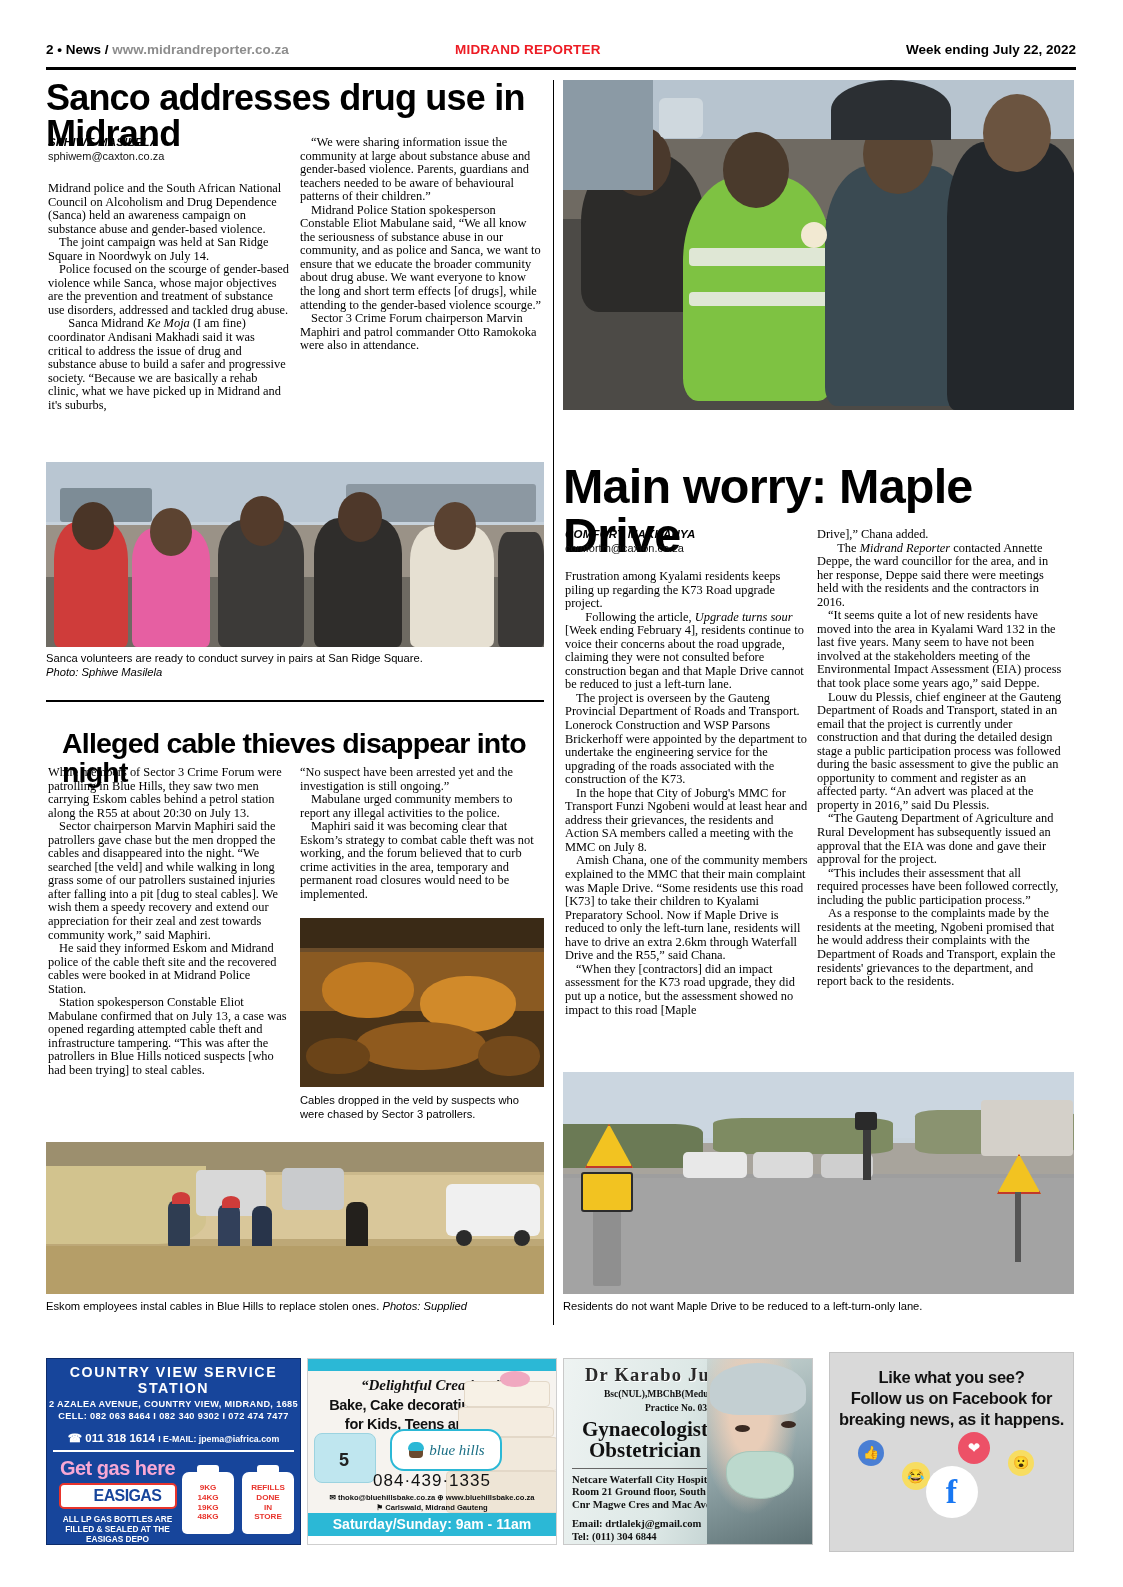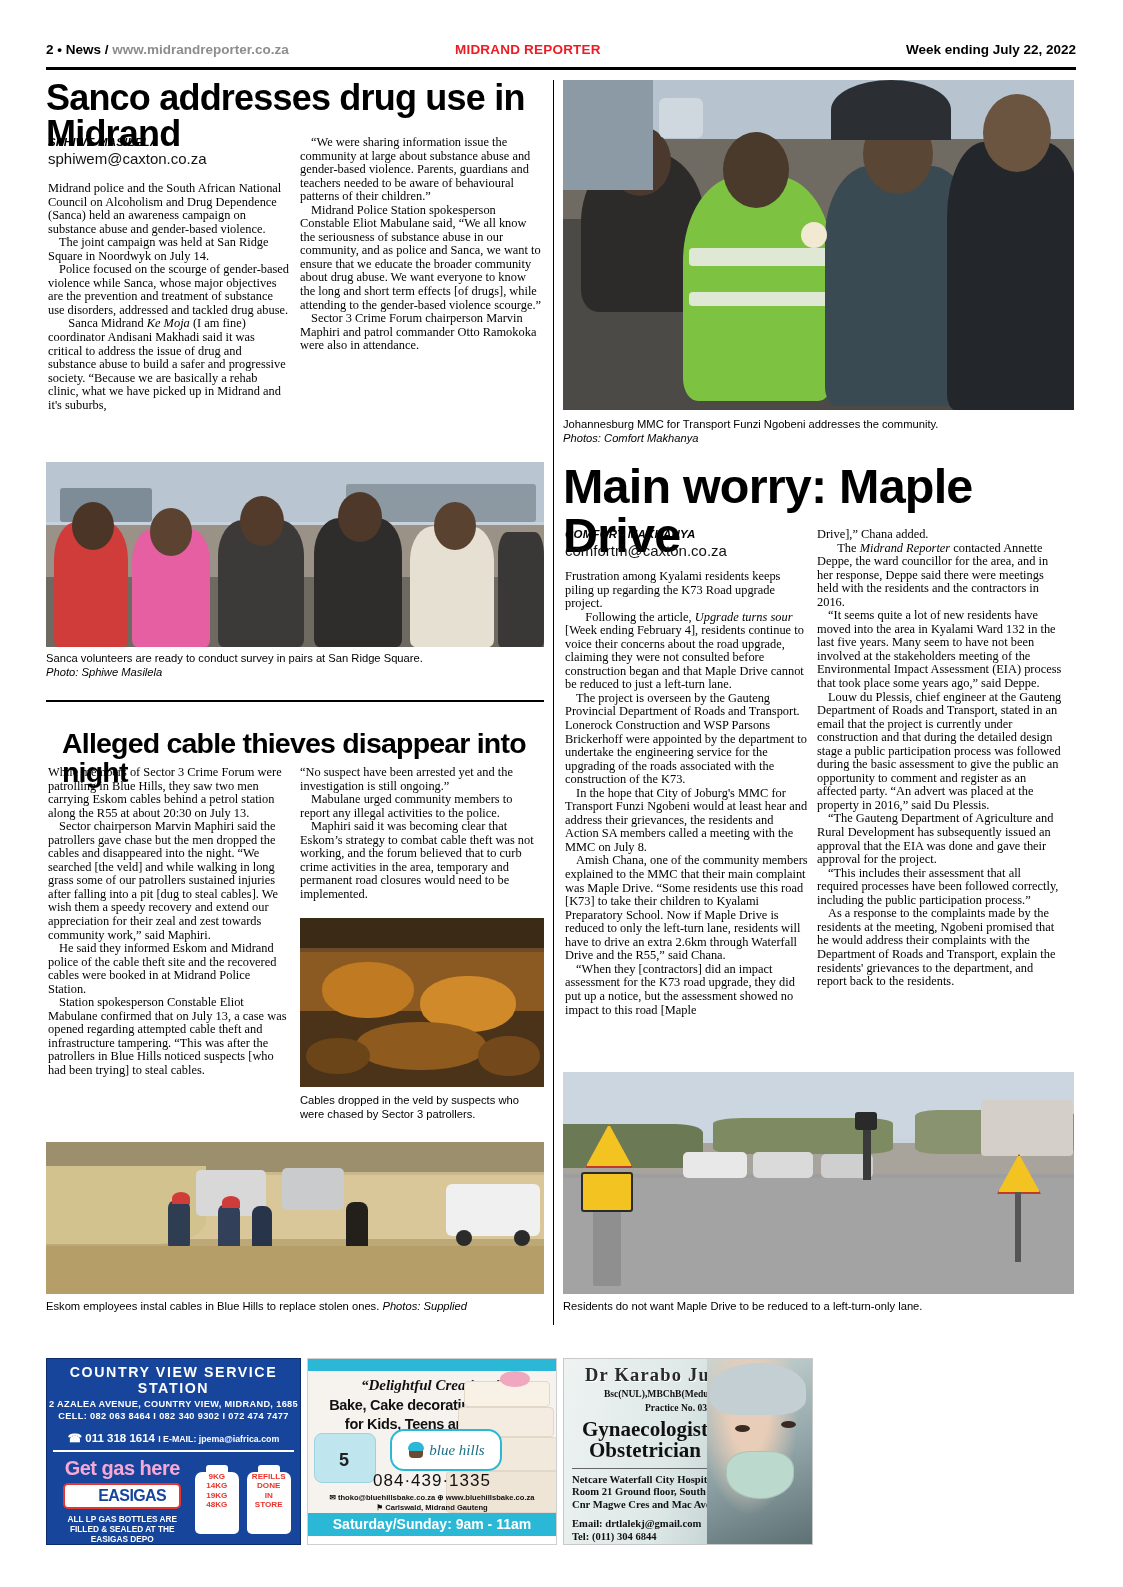--- a/index.html
+++ b/index.html
@@ -52,21 +52,21 @@
     line-height: 1.0;
     letter-spacing: -0.8px;
   }
   .byline {
     font-family: "Liberation Sans", sans-serif;
     font-size: 11.5px; font-weight: bold; font-style: italic;
     letter-spacing: .2px; color: #000;
   }
   .byline-mail {
     font-family: "Liberation Sans", sans-serif;
-    font-size: 15px; color: #111; margin-top: 2px;
+    font-size: 11px; color: #111; margin-top: 2px;
   }
   .body-col {
     font-family: "Liberation Serif", serif;
     font-size: 12.4px;
     line-height: 13.55px;
     color: #000;
     text-align: left;
   }
   .body-col p { text-indent: 11px; margin: 0; }
   .body-col p.first { text-indent: 0; }
@@ -114,22 +114,22 @@
   }
   .easigas-badge span {
     font-family:"Liberation Sans",sans-serif; font-weight:bold; font-size:16px;
     color:#17459b; letter-spacing:-.6px;
   }
   .gas-note {
     font-family:"Liberation Sans",sans-serif; font-size:8.3px; font-weight:bold; color:#fff;
     text-align:center; line-height:10px; margin-top:5px;
   }
   .bottle {
-    width: 44px; height: 62px; background:#fff; border-radius: 7px 7px 5px 5px; position:relative;
-    display:flex; flex-direction:column; align-items:center; justify-content:flex-start;
+    width: 52px; height: 62px; background:#fff; border-radius: 7px 7px 5px 5px; position:relative;
+    display:flex; flex-direction:column; align-items:center; justify-content:center;
   }
   .bottle::before {
     content:""; position:absolute; top:-7px; left:50%; transform:translateX(-50%);
     width:22px; height:9px; background:#fff; border-radius:3px;
   }
   .bottle div {
     font-family:"Liberation Sans",sans-serif; font-size:8.1px; font-weight:bold;
     color:#e8342c; line-height:9.6px;
   }
 
@@ -268,24 +268,20 @@
     <div class="ph-blob" style="left:126px;top:168px;width:150px;height:18px;background:#dfe7d5;border-radius:4px;"></div>
     <div class="ph-blob" style="left:126px;top:212px;width:150px;height:14px;background:#dfe7d5;border-radius:4px;"></div>
     <div class="ph-blob" style="left:262px;top:86px;width:150px;height:240px;background:#3a4a52;border-radius:30% 30% 8% 8%;"></div>
     <div class="ph-blob" style="left:300px;top:34px;width:70px;height:80px;background:#5a4634;border-radius:50%;"></div>
     <div class="ph-blob" style="left:384px;top:62px;width:134px;height:268px;background:#23272b;border-radius:28% 28% 6% 6%;"></div>
     <div class="ph-blob" style="left:420px;top:14px;width:68px;height:78px;background:#6b5440;border-radius:50%;"></div>
     <div class="ph-blob" style="left:268px;top:0px;width:120px;height:60px;background:#2b2f33;border-radius:50% 50% 0 0;"></div>
     <div class="ph-blob" style="left:0px;top:0px;width:90px;height:110px;background:#8b9aa5;border-radius:0;"></div>
     <div class="ph-blob" style="left:96px;top:18px;width:44px;height:40px;background:#cfd8de;border-radius:6px;"></div>
     <div class="ph-blob" style="left:238px;top:142px;width:26px;height:26px;background:#f2e9d2;border-radius:50%;"></div>
-  </div>
-  <div class="cap" style="position:absolute;left:563px;top:418px;width:511px;">
-    <span>Johannesburg MMC for Transport Funzi Ngobeni addresses the community.</span><br>
-    <i>Photos: Comfort Makhanya</i>
   </div>
 
   <div class="photo" style="position:absolute;left:46px;top:462px;width:498px;height:185px;background:linear-gradient(#c7d2dc 0 34%, #9a9287 34% 62%, #6e6a62 62% 100%);">
     <div class="ph-blob" style="left:0;top:0;width:498px;height:60px;background:#b9c6d2;border-radius:0;"></div>
     <div class="ph-blob" style="left:14px;top:26px;width:92px;height:34px;background:#7d8c96;border-radius:3px;"></div>
     <div class="ph-blob" style="left:300px;top:22px;width:190px;height:38px;background:#8c98a2;border-radius:3px;"></div>
     <div class="ph-blob" style="left:8px;top:60px;width:74px;height:125px;background:#cf3c3a;border-radius:30% 30% 6% 6%;"></div>
     <div class="ph-blob" style="left:26px;top:40px;width:42px;height:48px;background:#4a3527;border-radius:50%;"></div>
     <div class="ph-blob" style="left:86px;top:66px;width:78px;height:119px;background:#e65fa2;border-radius:28% 28% 6% 6%;"></div>
     <div class="ph-blob" style="left:104px;top:46px;width:42px;height:48px;background:#5c4331;border-radius:50%;"></div>
@@ -483,14 +479,28 @@
       <span>Netcare Waterfall City Hospital,</span><br>
       <span>Room 21 Ground floor, South block</span><br>
       <span>Cnr Magwe Cres and Mac Ave, Midrand</span>
     </div>
     <div class="doc-mail">
       <span>Email: drtlalekj@gmail.com</span><br>
       <span>Tel: (011) 304 6844</span>
     </div>
   </div>
 
+  <div class="ad ad-fb" style="left:829px;top:1352px;width:245px;height:200px;">
+    <div class="fb-txt">
+      <span>Like what you see?</span><br>
+      <span>Follow us on Facebook for</span><br>
+      <span>breaking news, as it happens.</span>
+    </div>
+    <div class="fb-react">
+      <div class="react" style="left:28px;top:10px;width:26px;height:26px;background:#4a7fd4;color:#fff;font-size:13px;">👍</div>
+      <div class="react" style="left:72px;top:32px;width:28px;height:28px;background:#f7dd61;font-size:14px;">😂</div>
+      <div class="react" style="left:128px;top:2px;width:32px;height:32px;background:#ed5167;color:#fff;font-size:15px;">❤</div>
+      <div class="react" style="left:178px;top:20px;width:26px;height:26px;background:#f7dd61;font-size:13px;">😮</div>
+      <div class="fb-circle">f</div>
+    </div>
+  </div>
 
 </div>
 
 </body></html>

